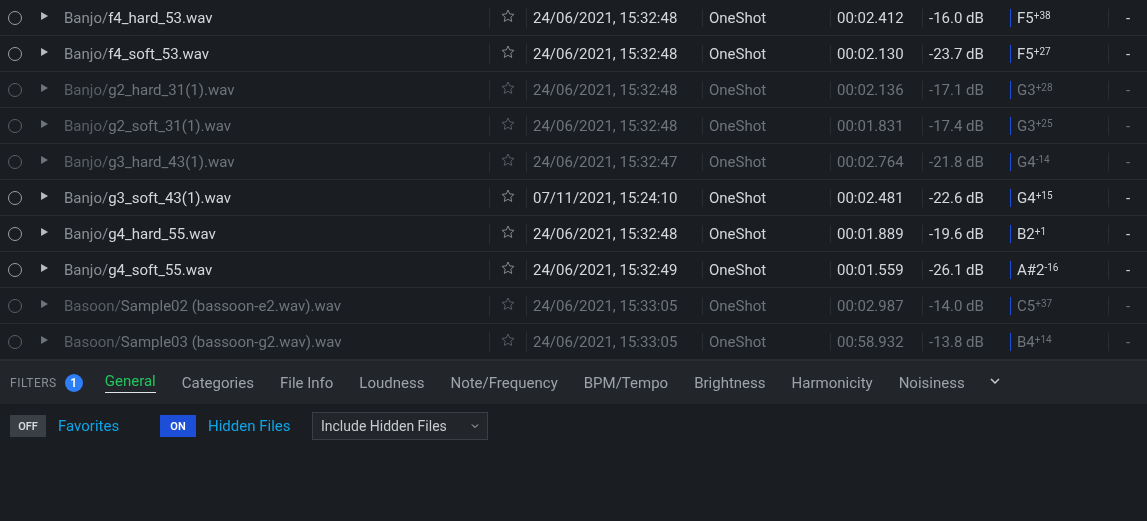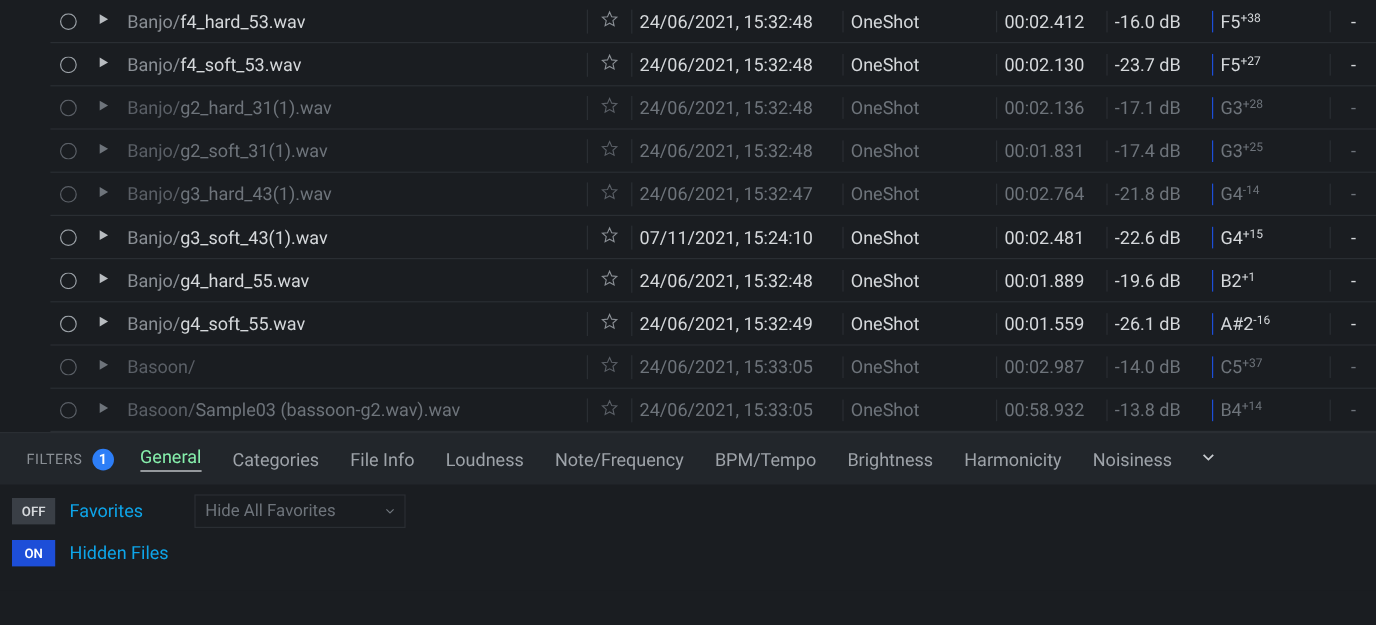--- a/index.html
+++ b/index.html
@@ -5,21 +5,21 @@
   * { box-sizing: border-box; margin: 0; padding: 0; }
   html, body {
     width: 1147px;
     height: 521px;
     background: #1a1d21;
     font-family: -apple-system, BlinkMacSystemFont, "Segoe UI", Roboto, sans-serif;
     font-size: 15px;
     color: #b8bcc0;
     overflow: hidden;
   }
-  .table { width: 100%; padding-left: 42px; }
+  .table { width: 100%; }
   .row {
     display: flex;
     align-items: center;
     height: 36px;
     border-bottom: 1px solid #2a2e33;
   }
   .row.bright { color: #d5d8db; }
   .row.dim { color: #6e747b; }
   .cell { padding: 0 6px; display: flex; align-items: center; overflow: hidden; white-space: nowrap; }
   .c-sel { width: 30px; justify-content: center; }
@@ -49,44 +49,44 @@
   .row.bright .folder { color: #8a8f95; }
   .row.dim .folder { color: #5a5f66; }
   .note sup { font-size: 10px; position: relative; top: -2px; }
 
   
   .filters {
     background: #22262b;
     height: 44px;
     display: flex;
     align-items: center;
-    padding: 0 22px;
+    padding: 0 10px;
     gap: 22px;
     color: #9ea3a9;
     border-top: 1px solid #2a2e33;
   }
   .filters-label {
     font-size: 12px;
     letter-spacing: 0.5px;
     color: #8a8f95;
   }
   .badge {
     display: inline-flex; align-items: center; justify-content: center;
     width: 18px; height: 18px; border-radius: 50%;
     background: #2d7ef7; color: #fff; font-size: 12px; font-weight: 600;
     margin-left: -14px;
   }
   .tab { cursor: pointer; font-size: 15px; }
-  .tab.active { color: #86efac; border-bottom: 1px solid #e2e5e8; padding-bottom: 2px; }
+  .tab.active { color: #22c55e; border-bottom: 1px solid #e2e5e8; padding-bottom: 2px; }
   .chev { width: 16px; height: 16px; }
 
   .filter-controls {
     padding: 8px 10px 20px 10px;
     display: flex;
-    flex-direction: column;
+    flex-direction: row;
     gap: 10px;
     background: #1a1d21;
   }
   .fc-row { display: flex; align-items: center; gap: 12px; }
   .toggle {
     width: 36px; height: 22px;
     font-size: 11px; font-weight: 600;
     display: flex; align-items: center; justify-content: center;
     color: #d5d8db;
   }
@@ -342,20 +342,21 @@
       <div class="cell c-sel">
         <span class="radio"></span>
       </div>
       <div class="cell c-play">
         <span><svg class="play-svg" viewBox="0 0 24 24">
             <path d="M7 5l12 7-12 7z"></path>
           </svg></span>
       </div>
       <div class="cell c-name">
         <span class="folder">Basoon/</span>
+        <span>Sample02 (bassoon-e2.wav).wav</span>
       </div>
       <div class="cell c-star">
         <span><svg class="star-svg" viewBox="0 0 24 24">
             <path d="M12 3l2.6 5.9 6.4.6-4.8 4.3 1.4 6.3L12 17l-5.6 3.1 1.4-6.3L3 9.5l6.4-.6z" fill="none" stroke-width="1.4"></path>
           </svg></span>
       </div>
       <div class="cell c-date">24/06/2021, 15:33:05</div>
       <div class="cell c-type">OneShot</div>
       <div class="cell c-dur">00:02.987</div>
       <div class="cell c-loud">-14.0 dB</div>
@@ -413,24 +414,24 @@
     <svg class="chev" viewBox="0 0 24 24">
         <path d="M6 9l6 6 6-6" fill="none" stroke="#c8ccd0" stroke-width="2.2"></path>
       </svg>
   </span>
 </div>
 
 <div class="filter-controls">
   <div class="fc-row">
     <div class="toggle off">OFF</div>
     <div class="fc-label">Favorites</div>
-    <div class="select disabled">
-      <span>Hide All Favorites</span>
-      <svg class="caret" viewBox="0 0 24 24">
-          <path d="M6 9l6 6 6-6" fill="none" stroke="#6e747b" stroke-width="2"></path>
-        </svg>
-    </div>
   </div>
   <div class="fc-row">
     <div class="toggle on">ON</div>
     <div class="fc-label">Hidden Files</div>
+    <div class="select">
+      <span>Include Hidden Files</span>
+      <svg class="caret" viewBox="0 0 24 24">
+          <path d="M6 9l6 6 6-6" fill="none" stroke="#c8ccd0" stroke-width="2"></path>
+        </svg>
+    </div>
   </div>
 </div>
 
 </body></html>

